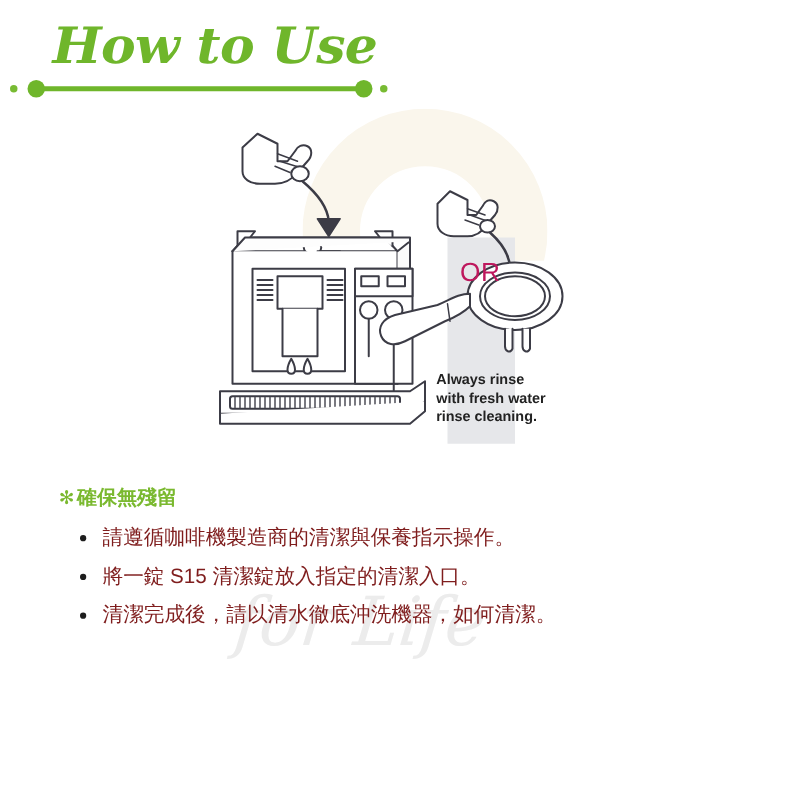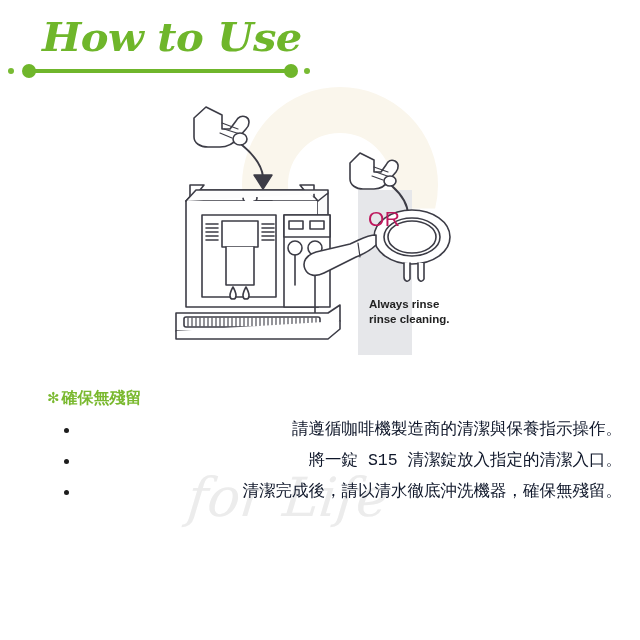--- a/index.html
+++ b/index.html
@@ -121,21 +121,21 @@
     position: absolute;
     left: 199px;
     top: 212px;
     width: 130px;
     font-family: "Liberation Sans", sans-serif;
     font-weight: 700;
     font-size: 11.5px;
     line-height: 15px;
     color: #222222;
   }
-  #rinse-note div { white-space: nowrap; margin-left: 20px; }
+  #rinse-note div { white-space: nowrap; }
 
   
   #watermark {
     position: absolute;
     left: 0;
     top: 380px;
     width: 640px;
     height: 170px;
     pointer-events: none;
   }
@@ -188,26 +188,25 @@
     top: 31px;
     margin: 0;
     padding: 0;
     list-style: none;
     width: 560px;
   }
   #bullet-list li {
     position: relative;
     padding-left: 20px;
     margin: 0 0 9px 0;
-    font-family: Liberation Mono, monospace;
+    font-family: Liberation Sans, sans-serif;
     font-size: 16.5px;
     line-height: 22px;
-    color: #0f172a;
-    white-space: nowrap;
-    text-align: right;
+    color: #7f1d1d;
+    white-space: nowrap;
   }
   #bullet-list li::before {
     content: "";
     position: absolute;
     left: 2px;
     top: 9px;
     width: 5px;
     height: 5px;
     border-radius: 50%;
     background: #1d1d1d;
@@ -331,31 +330,32 @@
                  C216 168 222 164 226 160 Z" fill="#ffffff"></path>
         <path d="M208 158 L210 172" stroke-width="1.2"></path>
       </g>
     </g>
   </svg>
 
   <div id="or-label">OR</div>
 
   <div id="rinse-note">
     <div>Always rinse</div>
+    <div>with fresh water</div>
     <div>rinse cleaning.</div>
   </div>
 </div>
 
 <div id="watermark">
   <div id="wm-script">for Life</div>
 </div>
 
 <div id="content">
   <div id="section-heading">
     <span class="mark">✻</span><span>確保無殘留</span>
   </div>
 
   <ul id="bullet-list">
     <li>請遵循咖啡機製造商的清潔與保養指示操作。</li>
     <li>將一錠 S15 清潔錠放入指定的清潔入口。</li>
-    <li>清潔完成後，請以清水徹底沖洗機器，確保無殘留。</li>
+    <li>清潔完成後，請以清水徹底沖洗機器，如何清潔。</li>
   </ul>
 </div>
 
 </body></html>

